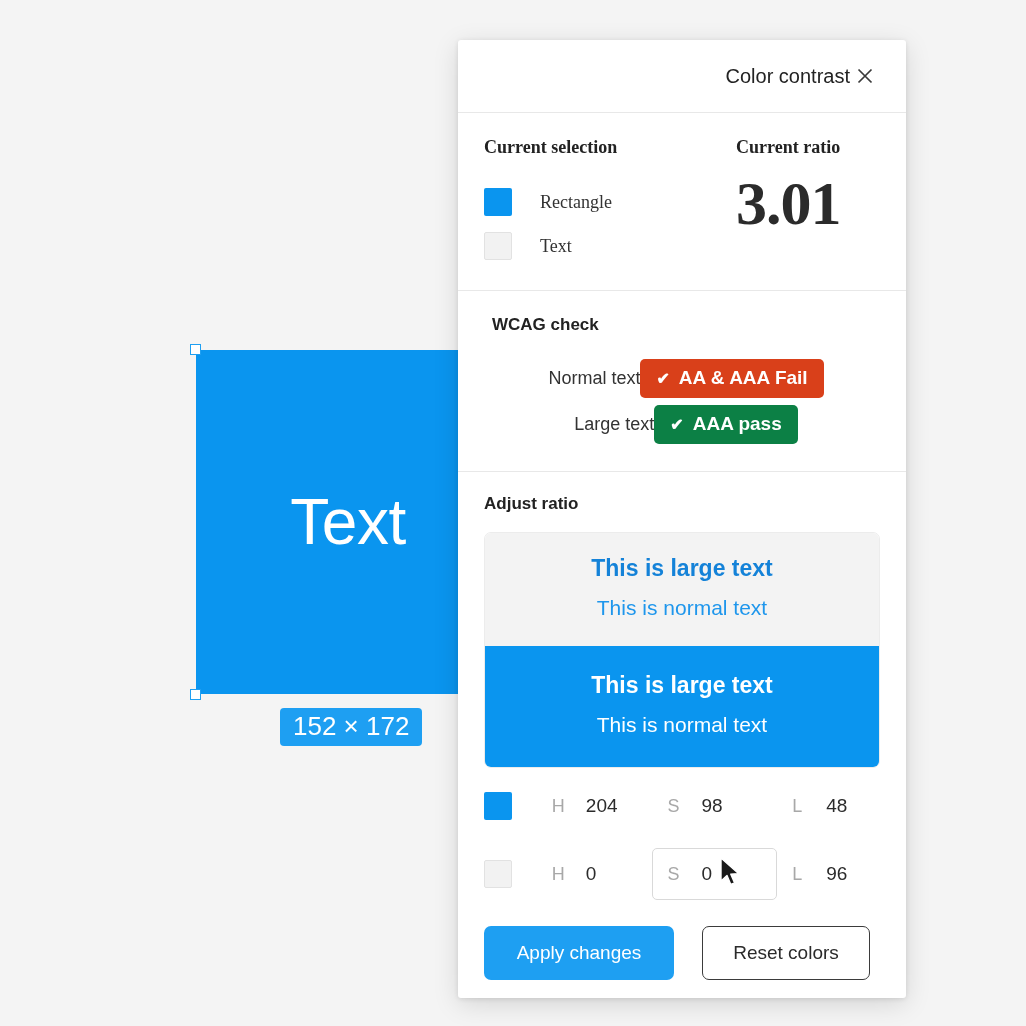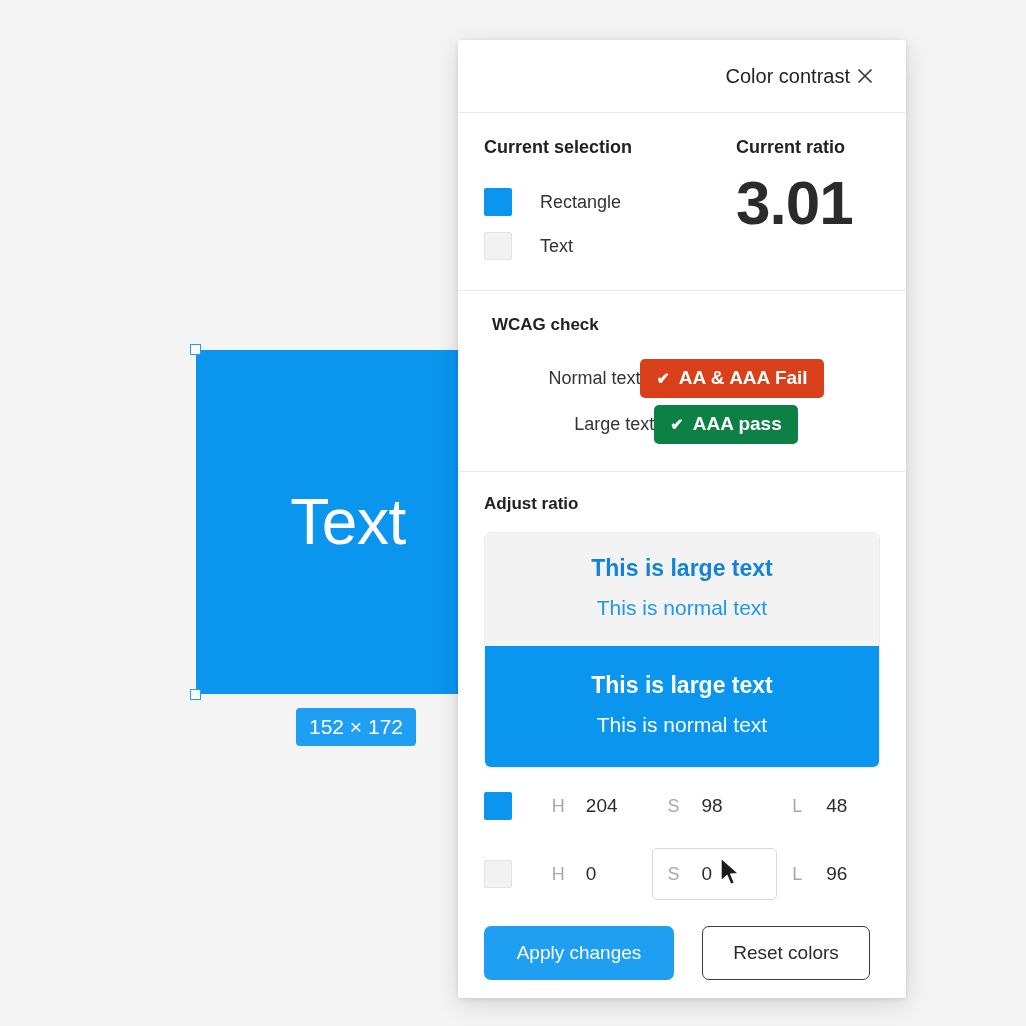--- a/index.html
+++ b/index.html
@@ -49,25 +49,25 @@
     width: 11px;
     height: 11px;
     background: #ffffff;
     border: 1.5px solid #1e9ff2;
     box-sizing: border-box;
   }
   .handle.tl { left: -6px; top: -6px; }
   .handle.bl { left: -6px; bottom: -6px; }
   #size-badge {
     position: absolute;
-    left: 296px;
+    left: 280px;
     top: 708px;
     background: #1e9ff2;
     color: #ffffff;
-    font-size: 21px;
+    font-size: 26px;
     line-height: 21px;
     padding: 8px 13px 9px;
     border-radius: 4px;
     white-space: nowrap;
   }
 
   
   #panel {
     position: absolute;
     left: 458px;
@@ -113,20 +113,21 @@
     height: 1px;
     background: #e8e8e8;
     width: 100%;
   }
 
   
   #selection-section {
     display: flex;
     padding-top: 24px;
     padding-bottom: 22px;
+    font-family: Liberation Serif, serif;
   }
   .sel-col { width: 252px; }
   .col-heading {
     font-size: 18px;
     font-weight: bold;
     color: #222222;
     margin-bottom: 22px;
   }
   .sel-row {
     display: flex;

